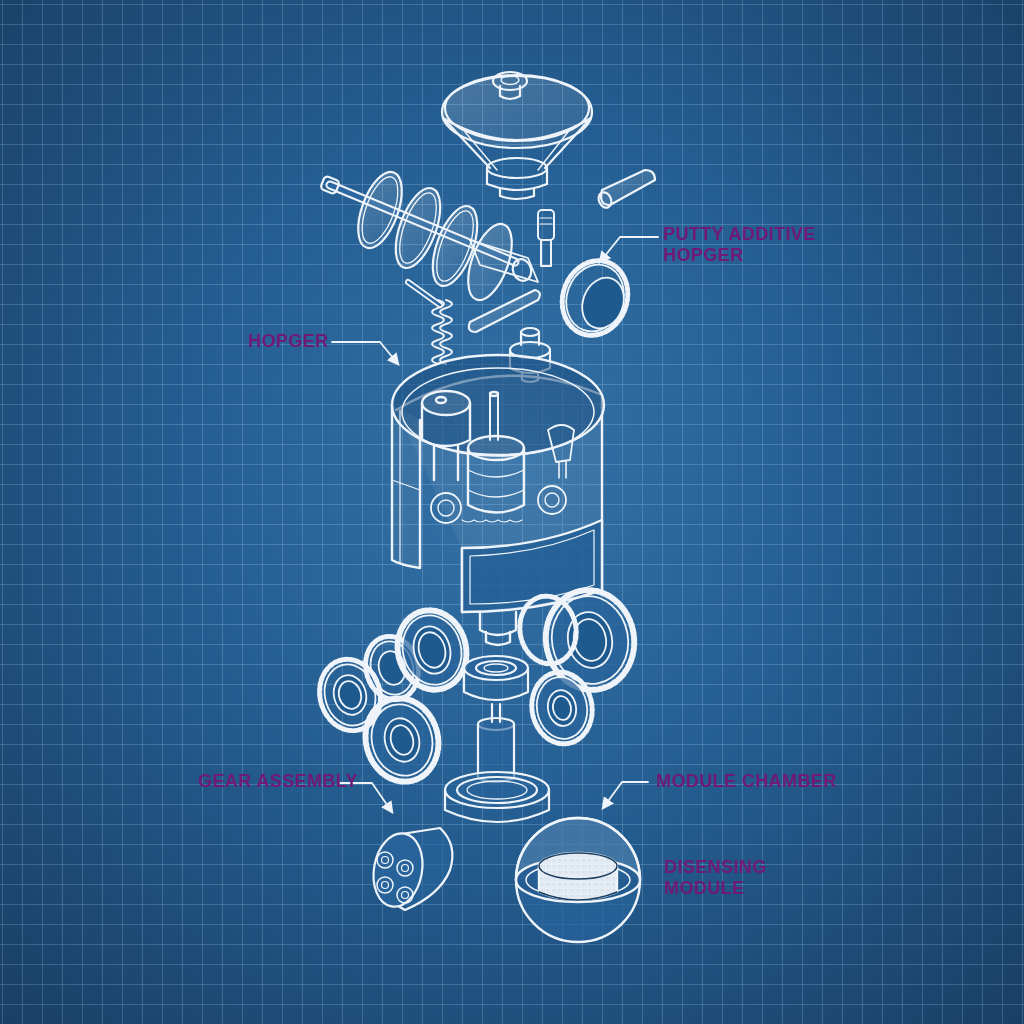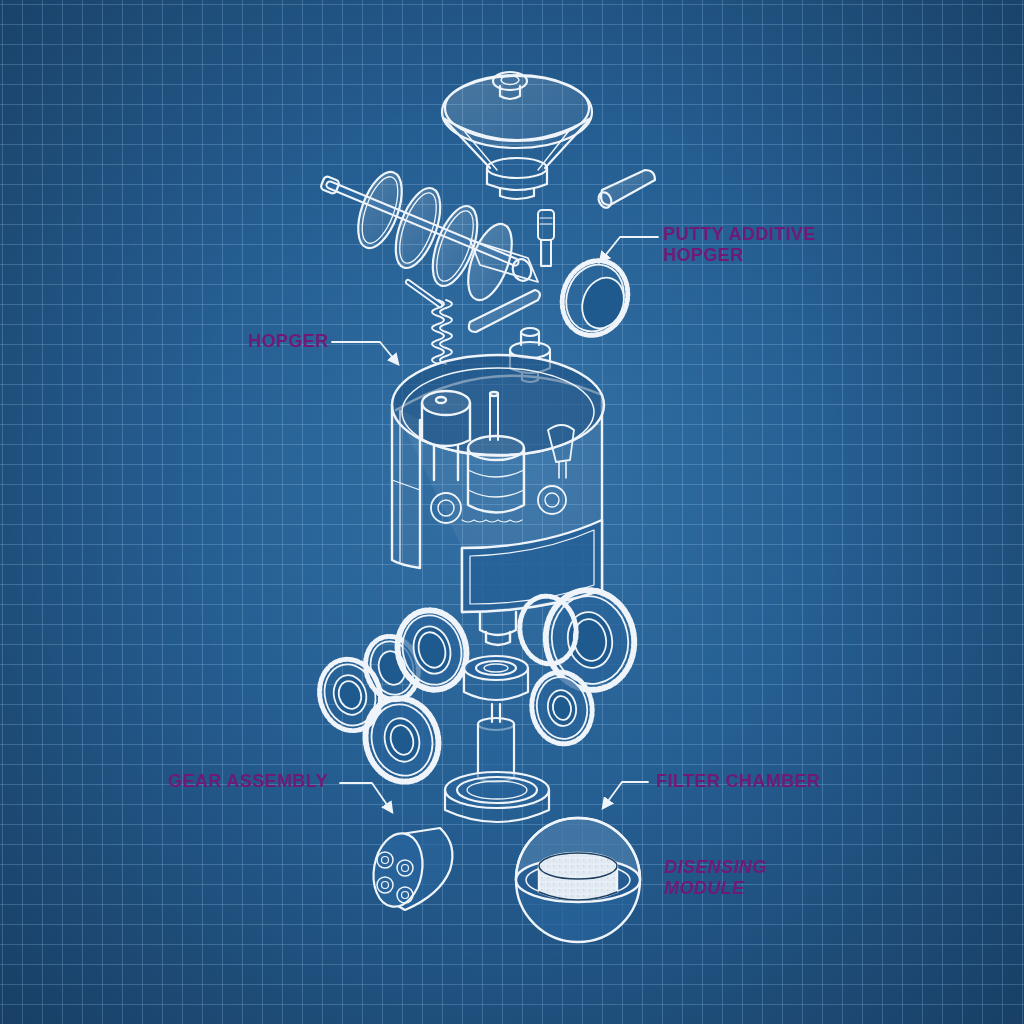--- a/index.html
+++ b/index.html
@@ -235,22 +235,22 @@
   </g>
 </svg>
 
 <div class="label" style="left:663px; top:224px;">
   <div>PUTTY ADDITIVE</div>
   <div>HOPGER</div>
 </div>
 <div class="label" style="left:248px; top:331px;">
   <div>HOPGER</div>
 </div>
-<div class="label" style="left:168px; top:771px;">
+<div class="label" style="left:198px; top:771px;">
   <div>GEAR ASSEMBLY</div>
 </div>
 <div class="label" style="left:656px; top:771px;">
-  <div>FILTER CHAMBER</div>
-</div>
-<div class="label" style="left:664px; top:857px;font-style:italic;">
+  <div>MODULE CHAMBER</div>
+</div>
+<div class="label" style="left:664px; top:857px;">
   <div>DISENSING</div>
   <div>MODULE</div>
 </div>
 
 </body></html>

